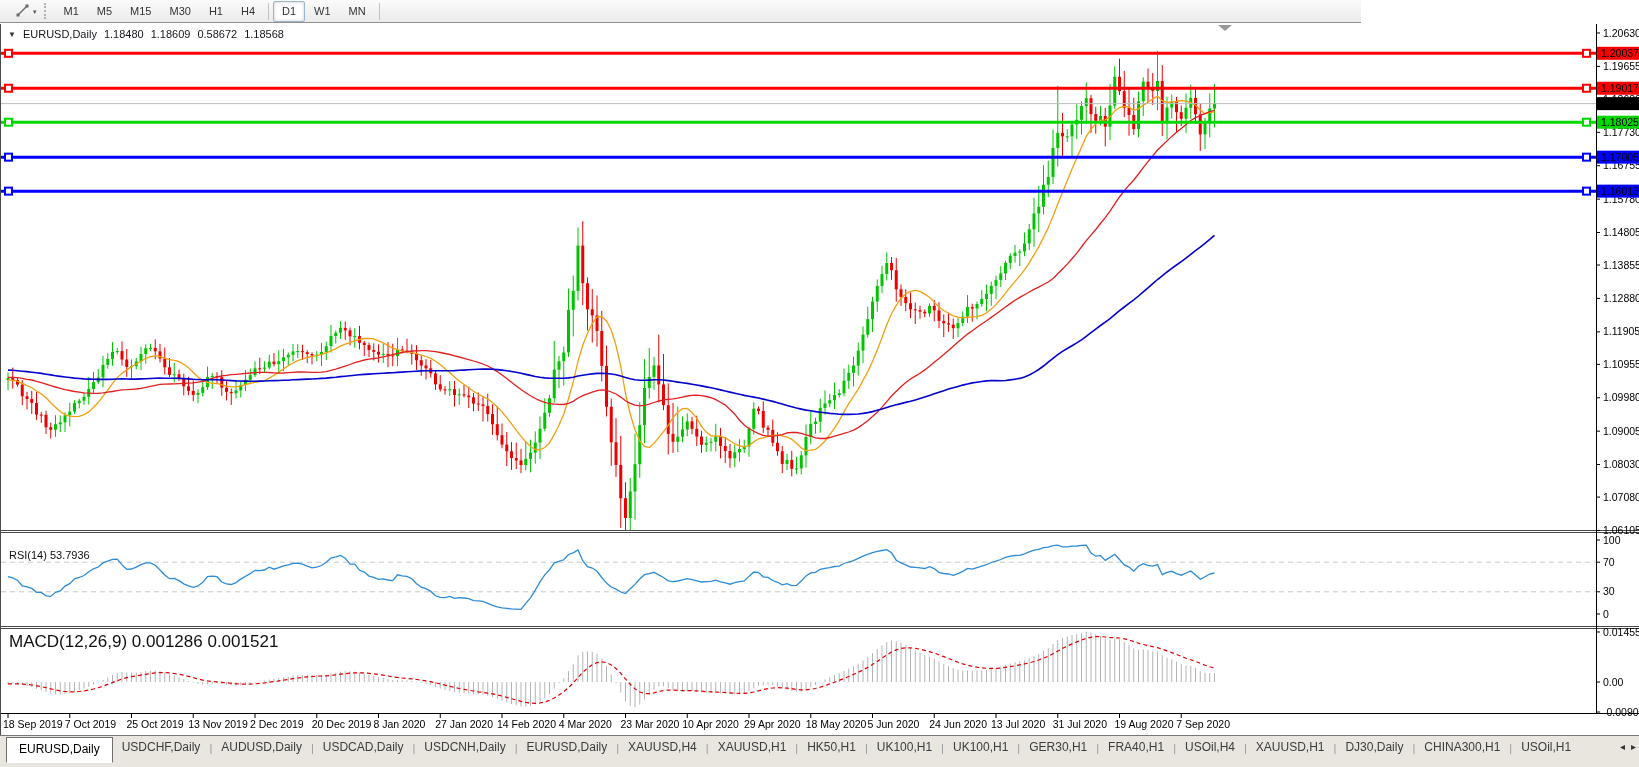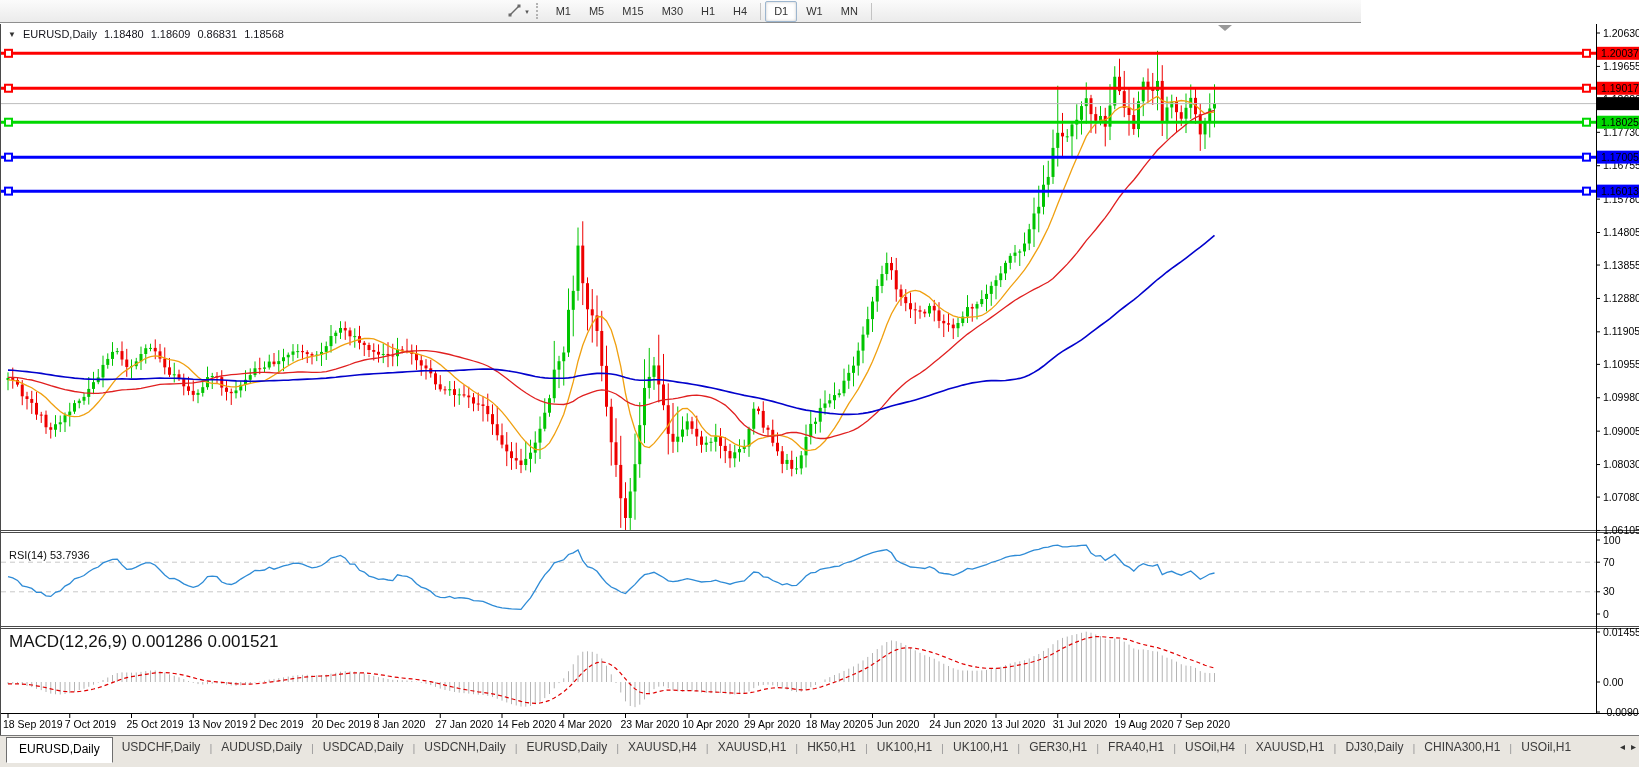--- a/index.html
+++ b/index.html
@@ -2,21 +2,21 @@
 <html><head>
 <meta charset="utf-8">
 <style>
   html,body{margin:0;padding:0;background:#fff;}
   body{width:1639px;height:767px;overflow:hidden;position:relative;
        font-family:"Liberation Sans",sans-serif;-webkit-font-smoothing:antialiased;}
 
   
   #toolbar{position:absolute;top:0;left:0;width:1361px;height:23px;box-sizing:border-box;
            background:linear-gradient(#fbfbfb,#ebebeb);border-bottom:1px solid #8f8f8f;
-           display:flex;align-items:center;padding-left:19px;justify-content:center;}
+           display:flex;align-items:center;padding-left:12px;}
   .tool-icon-wrap{display:flex;align-items:center;gap:2px;padding:0 3px;}
   .tb-caret{font-size:7px;color:#555;line-height:1;}
   .grip{width:3px;height:16px;border-left:2px dotted #b3b3b3;margin:0 6px 0 4px;}
   .tb-sep{width:1px;height:17px;background:#c3c3c3;margin:0 4px;}
   .tf-btn{height:19px;padding:0 8px;display:flex;align-items:center;font-size:11px;color:#333;
           border:1px solid transparent;border-radius:2px;cursor:default;}
   .tf-btn.active{background:#fefefe;border:1px solid #9db6cf;box-shadow:inset 0 0 3px #c9c9c9;}
 
   
   #chart-window{position:absolute;top:24px;left:0;width:1639px;height:711px;background:#fff;
@@ -994,21 +994,21 @@
         <text x="1113.5" y="704">19 Aug 2020</text>
         <line x1="1180.25" y1="689" x2="1180.25" y2="694" stroke="#000"></line>
         <text x="1175.25" y="704">7 Sep 2020</text>
       </g>
     </svg>
   <div id="chart-title">
     <span class="caret">▼</span>
     <span>EURUSD,Daily</span>
     <span>1.18480</span>
     <span>1.18609</span>
-    <span>0.86831</span>
+    <span>0.58672</span>
     <span>1.18568</span>
   </div>
   <div id="rsi-label">RSI(14) 53.7936</div>
   <div id="macd-label">MACD(12,26,9) 0.001286 0.001521</div>
 </div>
 
 <div id="tabbar">
     <span class="tab active">EURUSD,Daily</span>
     <span class="tab">USDCHF,Daily</span>
     <span class="tab-sep">|</span>

